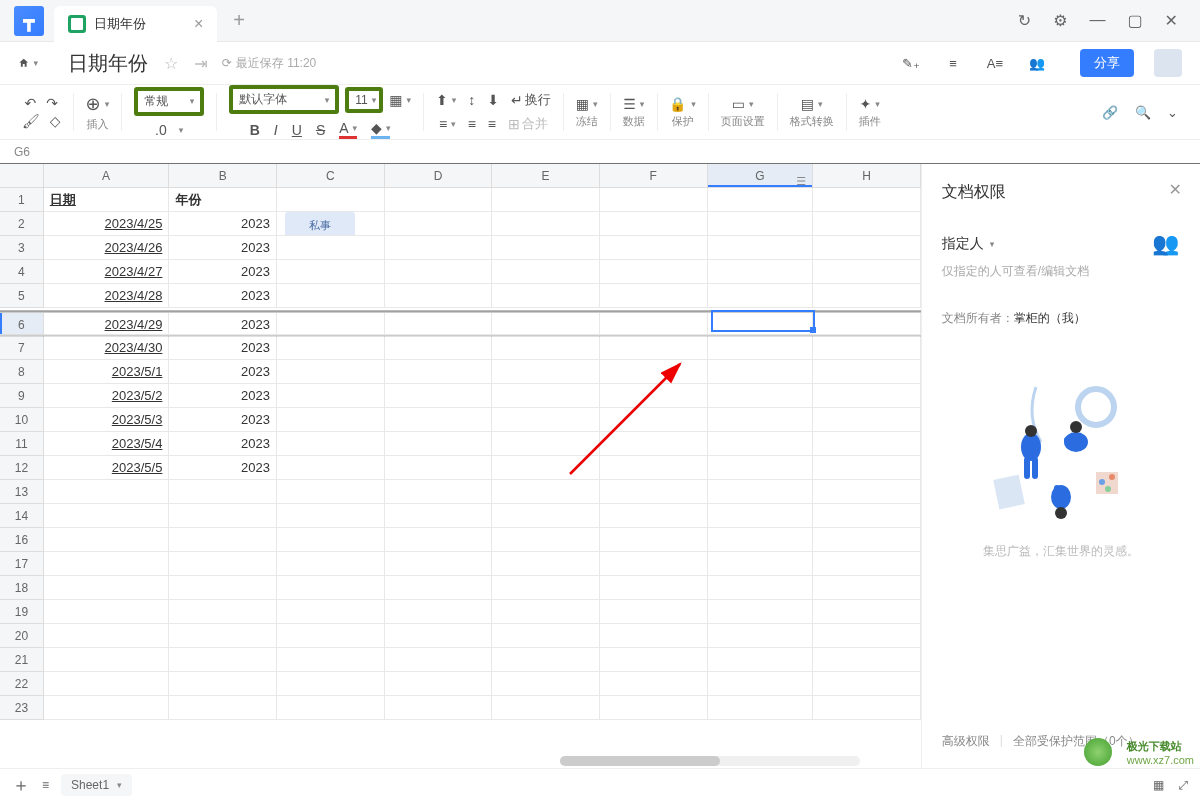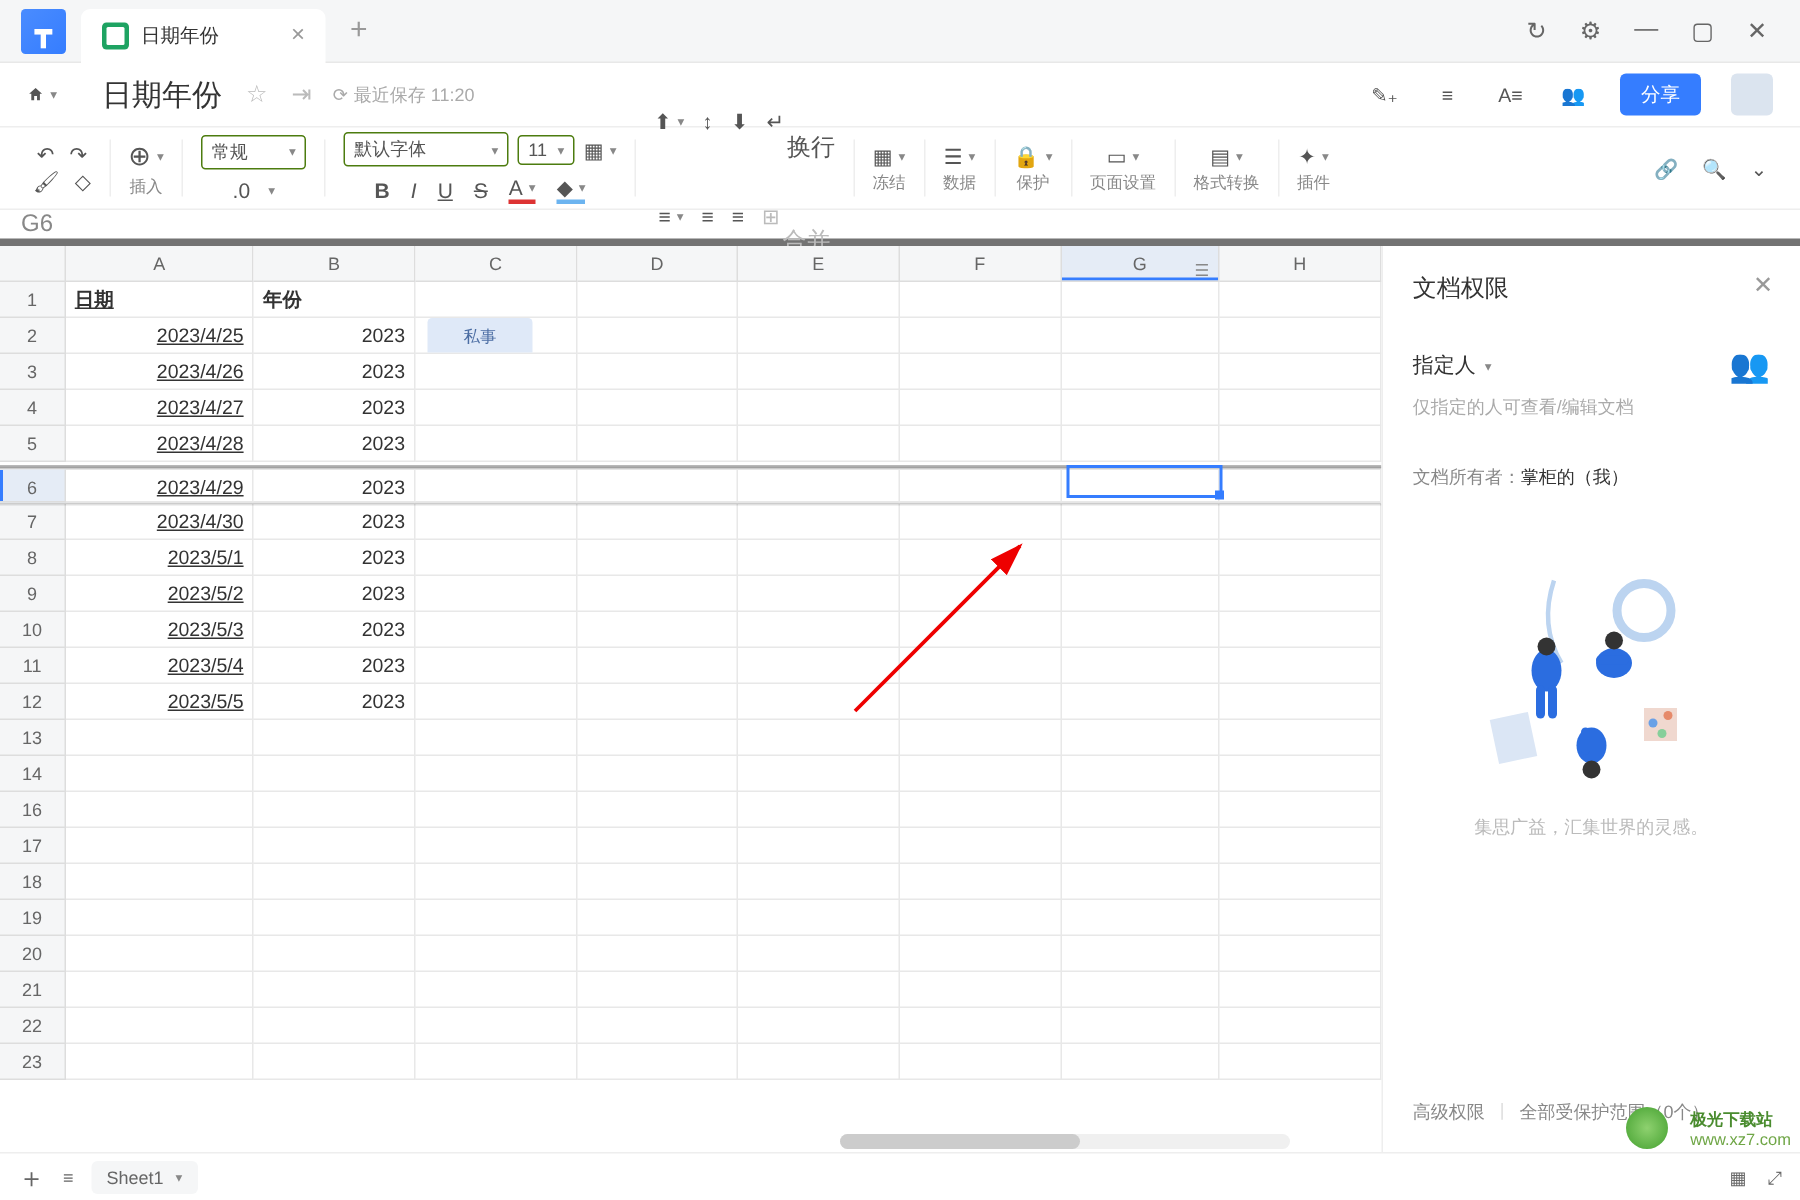--- a/index.html
+++ b/index.html
@@ -15,36 +15,36 @@
 .title-right span { cursor:pointer; }
 .docbar { height: 42px; display: flex; align-items: center; padding: 0 18px; }
 .home-icon { width:20px; height:20px; color:#555; display:flex; align-items:center; gap:2px;}
 .home-icon svg{width:18px;height:18px;fill:#555;}
 .caret-down{font-size:9px;color:#888;margin-left:2px;}
 .doc-title { font-size: 20px; color: #333; margin-left: 30px; font-weight: 400;}
 .star-icon, .folder-icon { color: #bbb; margin-left: 16px; font-size: 16px; cursor:pointer;}
 .save-info { color: #aaa; font-size: 12px; margin-left: 14px; display:flex; align-items:center; gap:4px;}
 .docbar-right { margin-left: auto; display: flex; align-items: center; gap: 20px; }
 .icon-btn { width:22px; height:22px; display:flex; align-items:center; justify-content:center; color:#555; cursor:pointer;}
-.share-btn { background: #357dff; color: #fff; padding: 5px 14px; border-radius: 4px; font-size: 13px; cursor:pointer;}
+.share-btn { background: #357dff; color: #fff; padding: 5px 14px; border-radius: 4px; font-size: 13px; cursor:pointer;margin-left:12px;}
 .avatar { width: 28px; height: 28px; background: #dbe4ef; border-radius: 4px; }
 .toolbar { height: 56px; border-top: 1px solid #eee; border-bottom: 1px solid #eee; display: flex; align-items: stretch; padding: 0 16px;}
 .tb-group { display: flex; flex-direction: column; align-items: center; justify-content: center; padding: 0 6px; gap:2px;}
 .tb-row { display: flex; gap: 10px; align-items:center; color:#555;}
 .tb-row2 { display: flex; gap: 10px; align-items:center; color:#555;}
 .tb-sep { width: 1px; background: #eee; margin: 8px 6px; }
 .tb-label { font-size: 11px; color: #888; }
 .tb-item { display:flex; align-items:center; gap:2px; cursor:pointer; font-size:14px; color:#555;}
-.tb-item-text{font-size:16px;margin-top:36px;}
-.select-box { border:1px solid #4d7c0f; border-radius:3px; padding:2px 6px; display:flex; align-items:center; gap:4px; font-size:12px; color:#555; cursor:pointer;}
+.tb-item-text{font-size:13px;}
+.select-box { border:4px solid #4d7c0f; border-radius:3px; padding:2px 6px; display:flex; align-items:center; gap:4px; font-size:12px; color:#555; cursor:pointer;}
 .fontbox{width:110px;}
 .sizebox{width:38px;}
 .right-tb { margin-left:auto; display:flex; align-items:center; gap:16px; padding-right:6px; color:#555;}
 .right-tb span{cursor:pointer;}
-.cellref-bar { height: 24px; border-bottom: 5px solid #737373; display: flex; align-items: center; padding: 0 14px; font-size: 16px; color: #888;}
+.cellref-bar { height: 24px; border-bottom: 1px solid #737373; display: flex; align-items: center; padding: 0 14px; font-size: 12px; color: #888;}
 .cellref { width: 40px; }
 .grid-area { position: relative; height: 604px; display: flex; }
 .sheet { flex: 1 1 auto; overflow: hidden; position:relative;}
 .col-headers { display: flex; height: 24px; position:relative;}
 .corner { width: 44px; background: #f5f6f7; border-right: 1px solid #ddd; border-bottom: 1px solid #ddd; }
 .col-h { background: #f5f6f7; border-right: 1px solid #ddd; border-bottom: 1px solid #ddd; text-align: center; font-size: 12px; color: #666; line-height: 24px;}
 .col-A{width:126px;} .col-B{width:108px;} .col-C{width:108px;} .col-D{width:108px;} .col-E{width:108px;} .col-F{width:108px;}
 .col-G{width:106px; background:#e5ecf6; box-shadow: inset 0 -2px 0 #357dff; position:relative;}
 .col-G .filter-icon{position:absolute;right:6px;top:5px;color:#888;font-size:11px;}
 .col-H{width:108px;}

